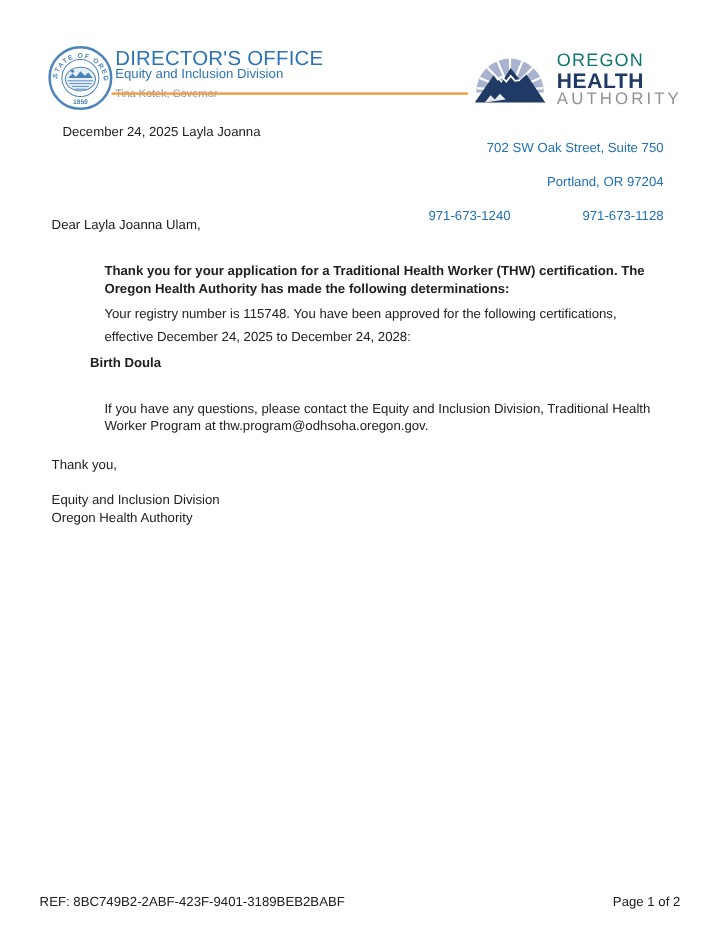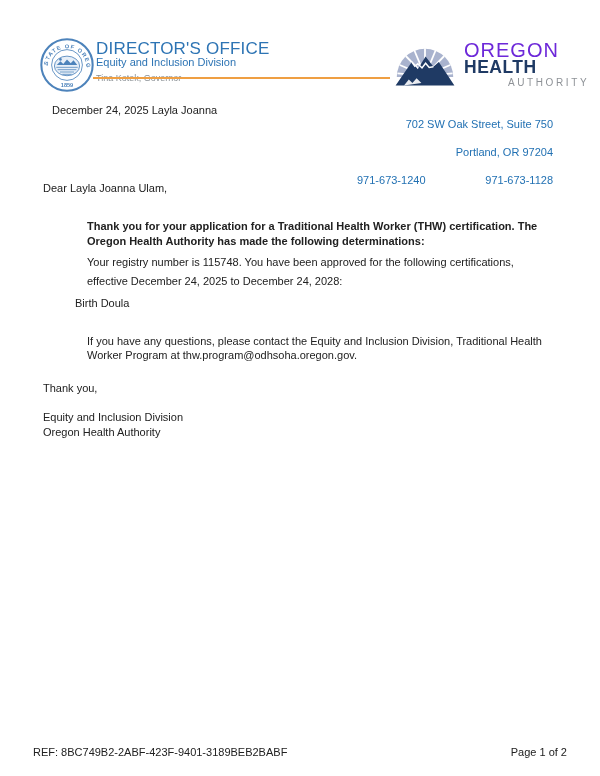--- a/index.html
+++ b/index.html
@@ -15,35 +15,35 @@
   
   .seal{position:absolute;left:39px;top:37px;width:56px;height:56px;}
   .office-block{position:absolute;left:96px;top:42px;line-height:13px;}
   .office-title{font-size:17px;font-weight:500;color:#2d74b4;letter-spacing:.2px;}
   .office-division{font-size:11px;color:#2d74b4;margin-top:1px;}
   .governor-line{font-size:9px;color:#8a9095;margin-top:3px;}
   .accent-rule{position:absolute;left:93px;top:77px;width:297px;height:2px;background:#ef9f43;}
   .oha-logo{position:absolute;left:392px;top:28px;display:flex;align-items:flex-end;}
   .oha-emblem{width:66px;height:62px;}
   .oha-words{margin-left:6px;padding-bottom:2px;}
-  .oha-line1{font-size:20px;letter-spacing:1px;color:#6d28d9;line-height:15px;}
+  .oha-line1{font-size:15px;letter-spacing:1px;color:#0f766e;line-height:15px;}
   .oha-line2{font-size:17.5px;font-weight:bold;letter-spacing:.5px;color:#1f3a64;line-height:18px;}
-  .oha-line3{font-size:10px;letter-spacing:2.6px;color:#8e9297;line-height:11px;margin-top:1px;margin-left:44px;}
+  .oha-line3{font-size:14px;letter-spacing:2.6px;color:#8e9297;line-height:11px;margin-top:1px;}
   
   .txt{position:absolute;font-size:11px;line-height:14px;white-space:pre-line;}
   .date-line{left:52px;top:103px;}
   .recipient{left:43px;top:129px;}
   .contact{left:357px;top:103px;width:196px;color:#2271b3;text-align:right;}
   .contact .phones{display:flex;justify-content:space-between;text-align:right;}
   .contact .site{text-align:left;}
   .salutation{left:43px;top:181px;}
   .para{left:43px;width:515px;margin-left:44px;}
   .intro{top:219px;font-weight:bold;line-height:14.5px;}
   .registry{top:253px;line-height:18.5px;}
-  .certification{left:75px;top:296px;}
+  .certification{left:75px;top:296px;font-weight:bold;}
   .questions{top:335px;line-height:13.5px;}
   .closing{left:43px;top:381px;}
   .signature{left:43px;top:410px;line-height:14.5px;}
   
   .footer-ref{left:33px;top:745px;}
   .footer-page{right:33px;top:745px;}
 </style>
 </head>
 <body>
 

